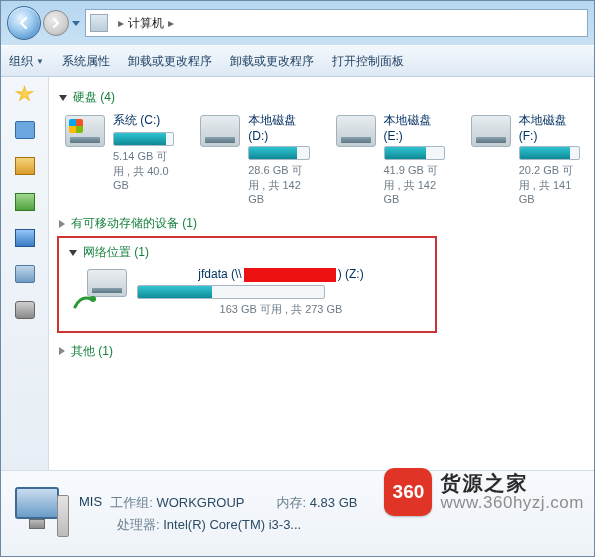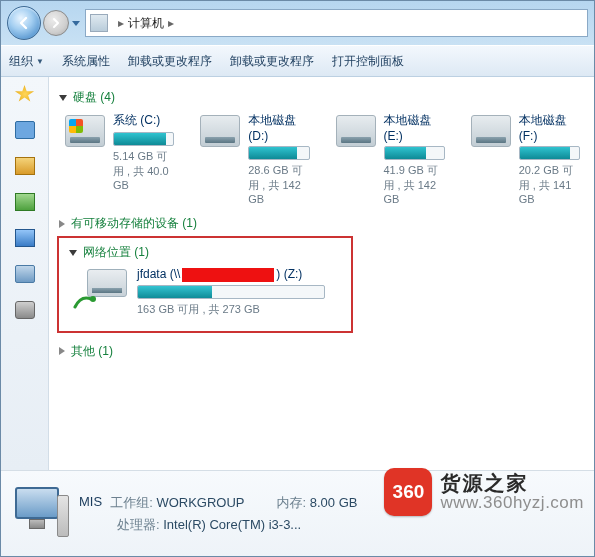--- a/index.html
+++ b/index.html
@@ -98,21 +98,21 @@
   }
   .usage-fill {
     position:absolute; left:0; top:0; bottom:0;
     background: linear-gradient(#2fc3d0,#0e8a96);
   }
   .usage-text { color:#6a7a87; font-size:11px; margin-top:3px; }
 
   .removable, .other { margin:10px 0 4px 0; }
 
   .netloc-box {
-    border: 2px solid #c33; padding: 6px 10px 14px 10px; margin-left:-2px; width: 296px;
+    border: 2px solid #c33; padding: 6px 10px 14px 10px; margin-left:-2px; width: 380px; text-align: center;
   }
   .netdrive { display:flex; gap:10px; align-items:flex-start; margin-left:4px; }
   .netdrive-icon {
     width:54px; height:40px; position:relative; margin-top:2px;
   }
   .netdrive-icon .box {
     position:absolute; right:0; top:0; width:40px; height:28px;
     background:linear-gradient(#e9edf0,#c7d1d8); border:1px solid #9fb0bb; border-radius:3px;
   }
   .netdrive-icon .box::after{
@@ -323,21 +323,21 @@
       <div class="monitor"></div>
         <div class="stand"></div>
         <div class="tower"></div>
     </div>
     <div class="det-cols">
       <div class="det-mis">
         <span>MIS</span>
         <span><span class="det-label">工作组:</span>
         <span class="det-val">WORKGROUP</span></span>
         <span style="margin-left:24px"><span class="det-label">内存:</span>
-        <span class="det-val">8.00 GB</span></span>
+        <span class="det-val">4.83 GB</span></span>
       </div>
       <div class="det-mis" style="grid-column:1/ span 2; margin-left:38px;">
         <span><span class="det-label">处理器:</span>
         <span class="det-val">Intel(R) Core(TM) i3-3...</span></span>
       </div>
     </div>
   </div>
 
   <div class="brand">
     <div class="brand-badge">360</div>

